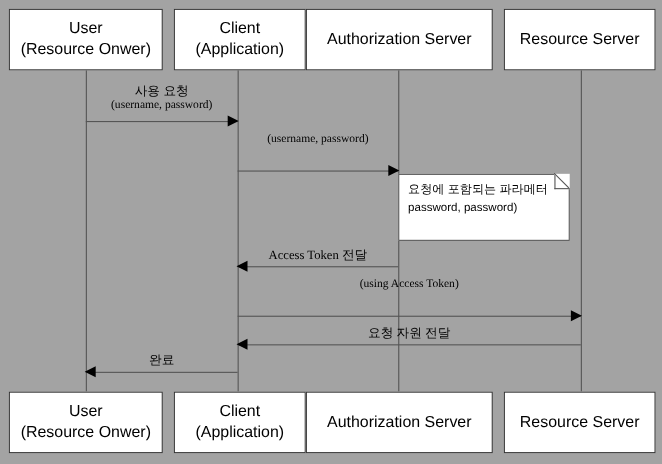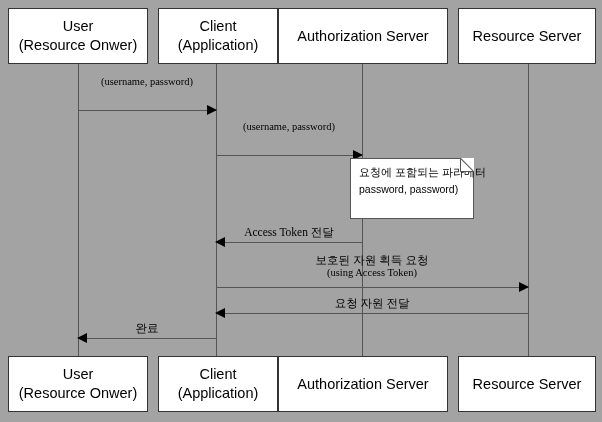--- a/index.html
+++ b/index.html
@@ -155,51 +155,51 @@
 
   <div class="lifeline" style="left:78px; top:64px; height:292px;"></div>
   <div class="lifeline" style="left:216px; top:64px; height:292px;"></div>
   <div class="lifeline" style="left:362px; top:64px; height:292px;"></div>
   <div class="lifeline" style="left:528px; top:64px; height:292px;"></div>
 
   <div class="msg right" style="left:78px; top:110px; width:138px;">
     <div class="line" style="width:138px;"></div>
     <div class="head"></div>
     <div class="label two">
+      <span class="t1">사용 요청</span>
       <span class="t2">(username, password)</span>
     </div>
   </div>
 
   <div class="msg right" style="left:216px; top:155px; width:146px;">
     <div class="line" style="width:146px;"></div>
     <div class="head"></div>
     <div class="label two">
       <span class="t2">(username, password)</span>
     </div>
   </div>
 
-  <div class="note" style="left:350px; top:158px; width:124px; height:61px;">
+  <div class="note" style="left:362px; top:158px; width:156px; height:61px;">
     <span class="fold"></span>
     <span class="nl head-line">요청에 포함되는 파라메터</span>
     <span class="nl">password, password)</span>
   </div>
 
   <div class="msg left" style="left:216px; top:242px; width:146px;">
     <div class="line" style="width:146px;"></div>
     <div class="head"></div>
     <div class="label one">
       <span class="t1">Access Token 전달</span>
     </div>
   </div>
 
   <div class="msg right" style="left:216px; top:287px; width:312px;">
     <div class="line" style="width:312px;"></div>
     <div class="head"></div>
     <div class="label two">
-      <span class="t1">보호된 자원 획득 요청</span>
       <span class="t2">(using Access Token)</span>
     </div>
   </div>
 
   <div class="msg left" style="left:216px; top:313px; width:312px;">
     <div class="line" style="width:312px;"></div>
     <div class="head"></div>
     <div class="label one">
       <span class="t1">요청 자원 전달</span>
     </div>

